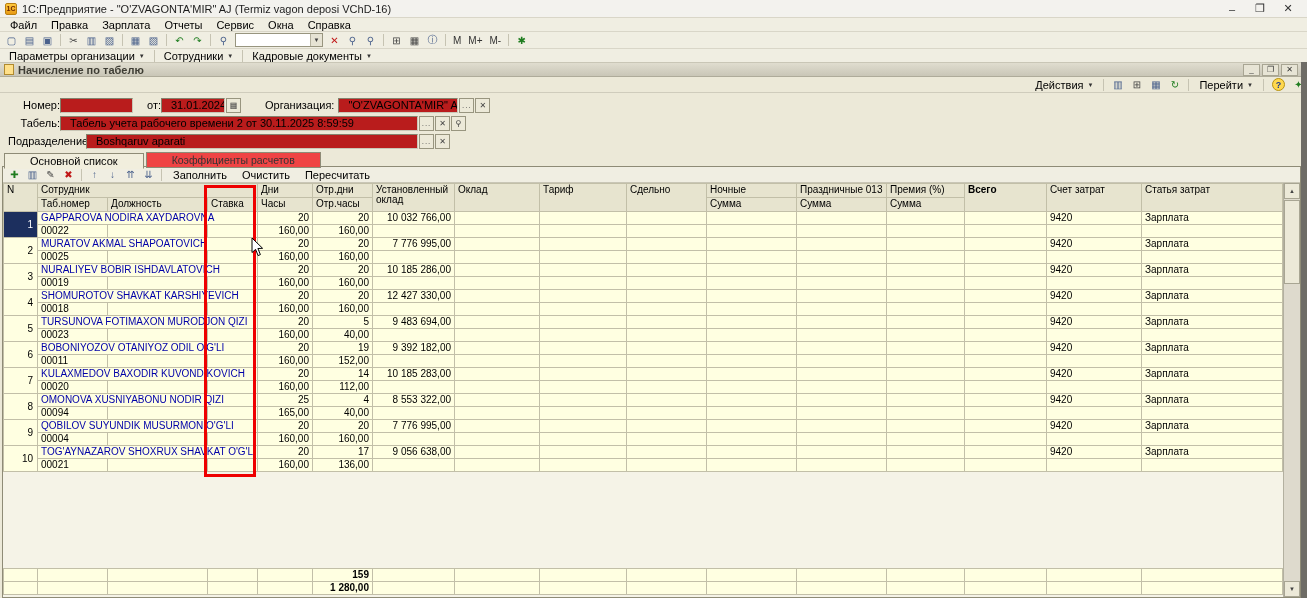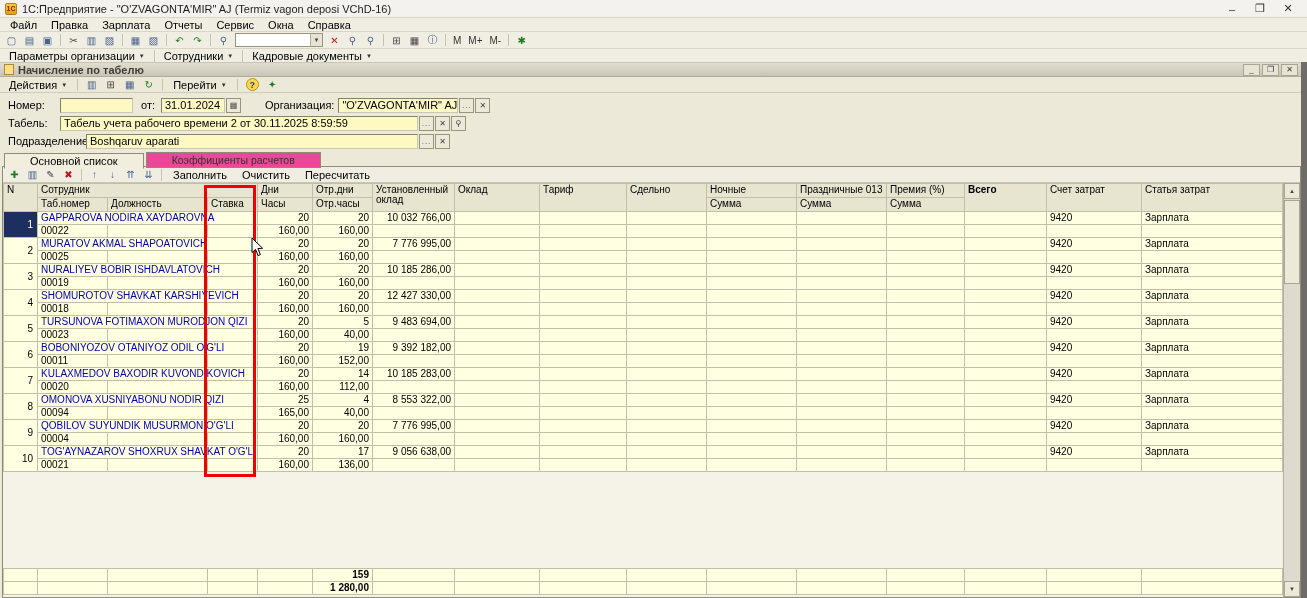--- a/index.html
+++ b/index.html
@@ -28,38 +28,38 @@
   .org-btn { display:flex; align-items:center; gap:4px; padding:0 6px; height:13px; }
   .org-btn .arr { font-size:6px; color:#333; }
 
   
   .mdibar { height:14px; background:linear-gradient(#e0ddcf,#c9c6b7); border-bottom:1px solid #aeab9a; display:flex; align-items:center; padding:0 4px; gap:4px; }
   .doc-icon { width:10px; height:11px; background:#ffe089; border:1px solid #b08a2e; flex:0 0 auto; }
   .mdibar .mtitle { font-weight:bold; font-size:11px; color:#3e3d34; }
   .mdi-controls { margin-left:auto; margin-right:5px; display:flex; gap:2px; }
   .mdi-btn { width:17px; height:12px; background:#e7e4d5; border:1px solid #a8a593; font-size:8px; line-height:8px; display:flex; align-items:center; justify-content:center; color:#333; }
 
-  .actionsbar { height:16px; background:#ece9d8; border-bottom:1px solid #cfccbc; display:flex; align-items:center; padding-left:4px; gap:2px; }
+  .actionsbar { height:16px; background:#ece9d8; border-bottom:1px solid #cfccbc; display:flex; align-items:center; padding-left:4px; gap:2px;justify-content:flex-end; }
   .txt-btn { display:flex; align-items:center; gap:4px; padding:0 5px; height:15px; }
   .txt-btn .arr { font-size:6px; color:#333; }
   .help-icon { width:13px; height:13px; border-radius:50%; background:#ffd84d; border:1px solid #b79311; color:#1e3a8c; font-size:9px; font-weight:bold; display:flex; align-items:center; justify-content:center; margin:0 3px; }
 
   
   .form { padding:4px 0 0 8px; }
-  .form-row { display:flex; align-items:center; height:16px; margin-bottom:2px; }
+  .form-row { display:flex; align-items:center; height:16px; margin-bottom:2px;text-align:right; }
   .flabel { white-space:nowrap; }
-  .input { background:#fef9c3; border:1px solid; border-color:#84826d #c9c6b6 #c9c6b6 #84826d; height:15px; padding:0 3px; display:flex; align-items:center; white-space:nowrap; overflow:hidden; }
+  .input { background:#b91c1c; border:1px solid; border-color:#84826d #c9c6b6 #c9c6b6 #84826d; height:15px; padding:0 9px; display:flex; align-items:center; white-space:nowrap; overflow:hidden; }
   .fbtn { width:15px; height:15px; margin-left:1px; background:#ece9d8; border:1px solid #98957f; font-size:8px; color:#444; display:flex; align-items:center; justify-content:center; flex:0 0 auto; }
   .fbtn.dots { letter-spacing:1px; }
 
   
   .tabs { display:flex; align-items:flex-end; height:17px; padding-left:4px; position:relative; z-index:2; }
   .tab { border:1px solid #8e8b76; padding:1px 25px; white-space:nowrap; }
   .tab.active { background:#f1eedd; border-bottom-color:#f1eedd; position:relative; top:1px; }
-  .tab.inactive { background:#ec4899; font-size:10.5px; color:#333; margin-left:2px; }
+  .tab.inactive { background:#ef4444; font-size:10.5px; color:#333; margin-left:2px; }
 
   
   .panel { position:absolute; left:2px; top:166px; width:1299px; bottom:0; border:1px solid #8e8b76; background:#f5f3e7; }
   .grid-toolbar { height:16px; background:#f0eee2; border-bottom:1px solid #c9c6b6; display:flex; align-items:center; padding-left:3px; gap:1px; }
   .gt-txt { padding:0 7px; white-space:nowrap; }
   .grid-area { position:absolute; left:0; top:16px; right:0; bottom:0; background:#f5f3e7; overflow:hidden; }
 
   table.grid { border-collapse:collapse; table-layout:fixed; width:1280px; font-size:10px; background:#ffffe1; }
   .grid th, .grid td { border:1px solid #c2bfa8; padding:0 3px; height:12px; line-height:12px; white-space:nowrap; overflow:hidden; text-align:left; }
   .grid th { background:#e7e4cf; font-weight:normal; height:14px; vertical-align:top; }

